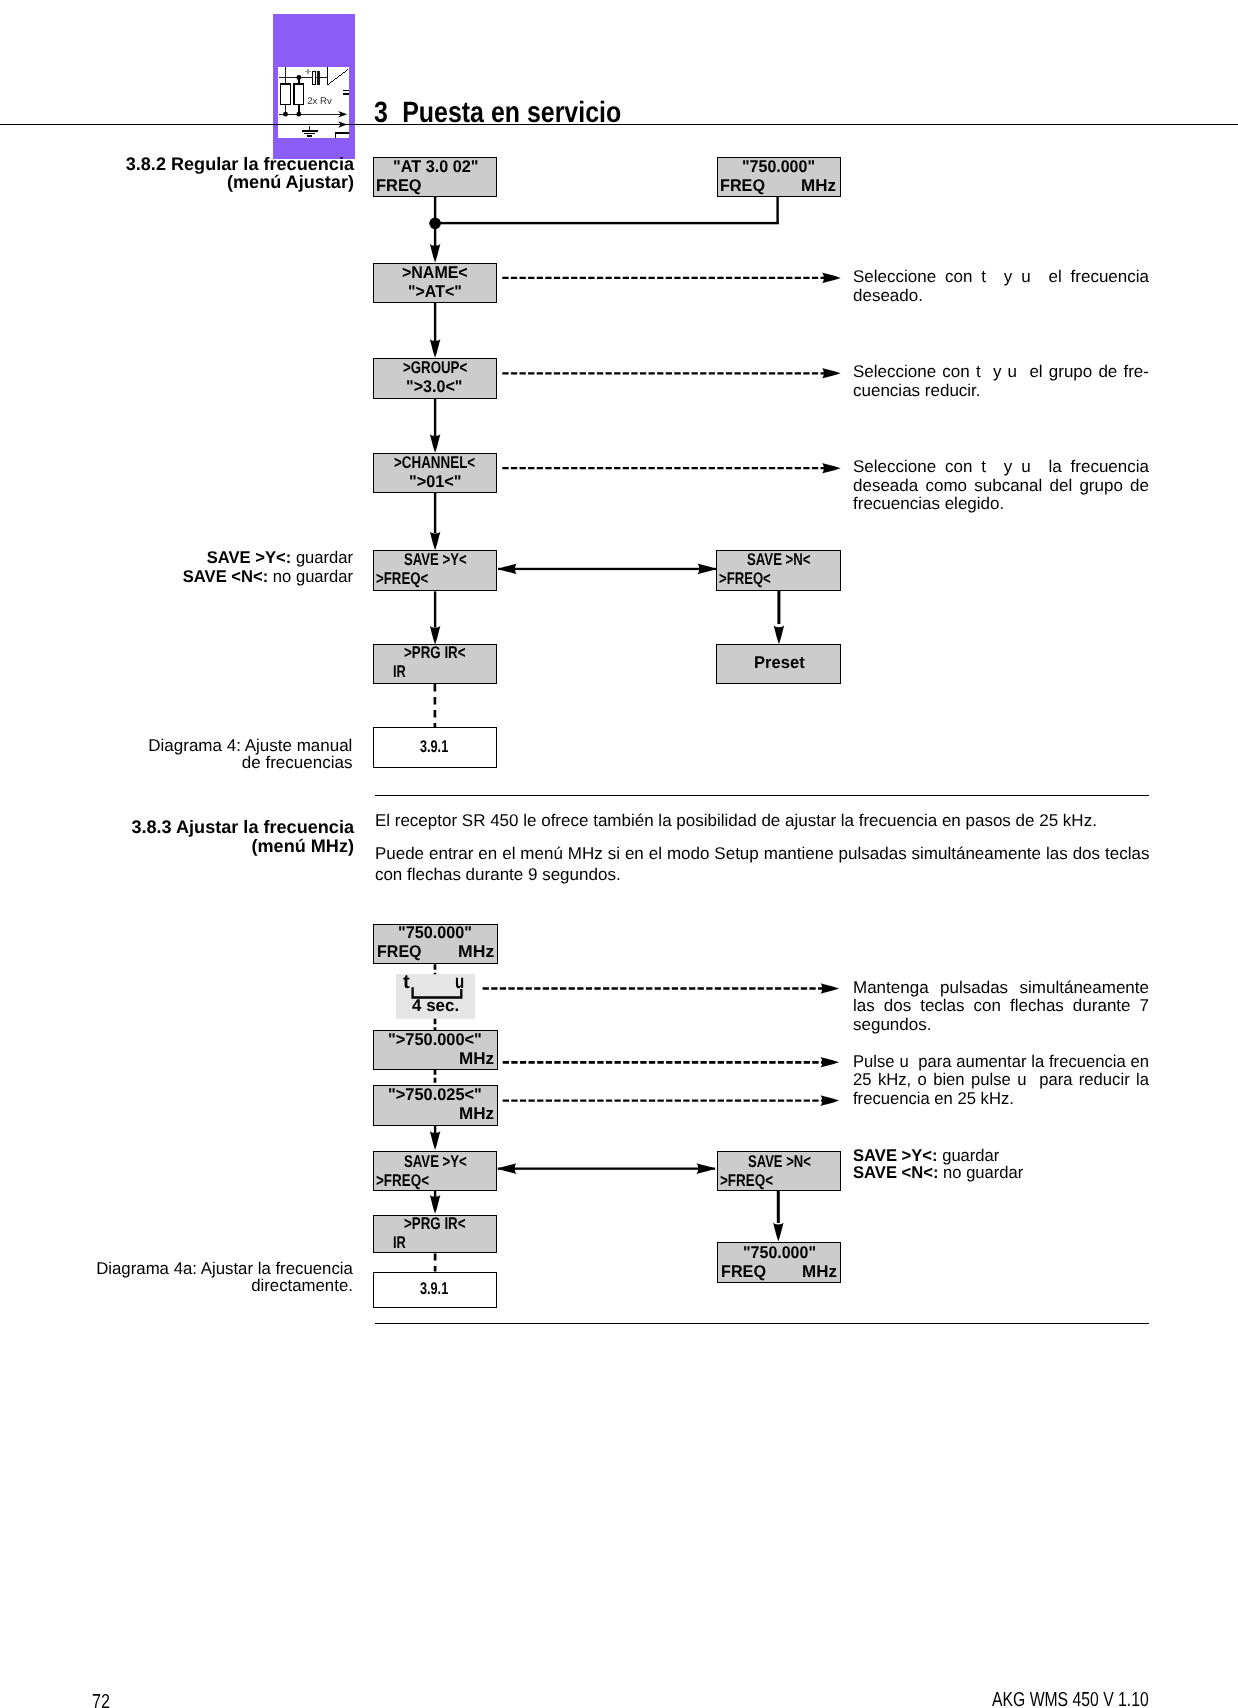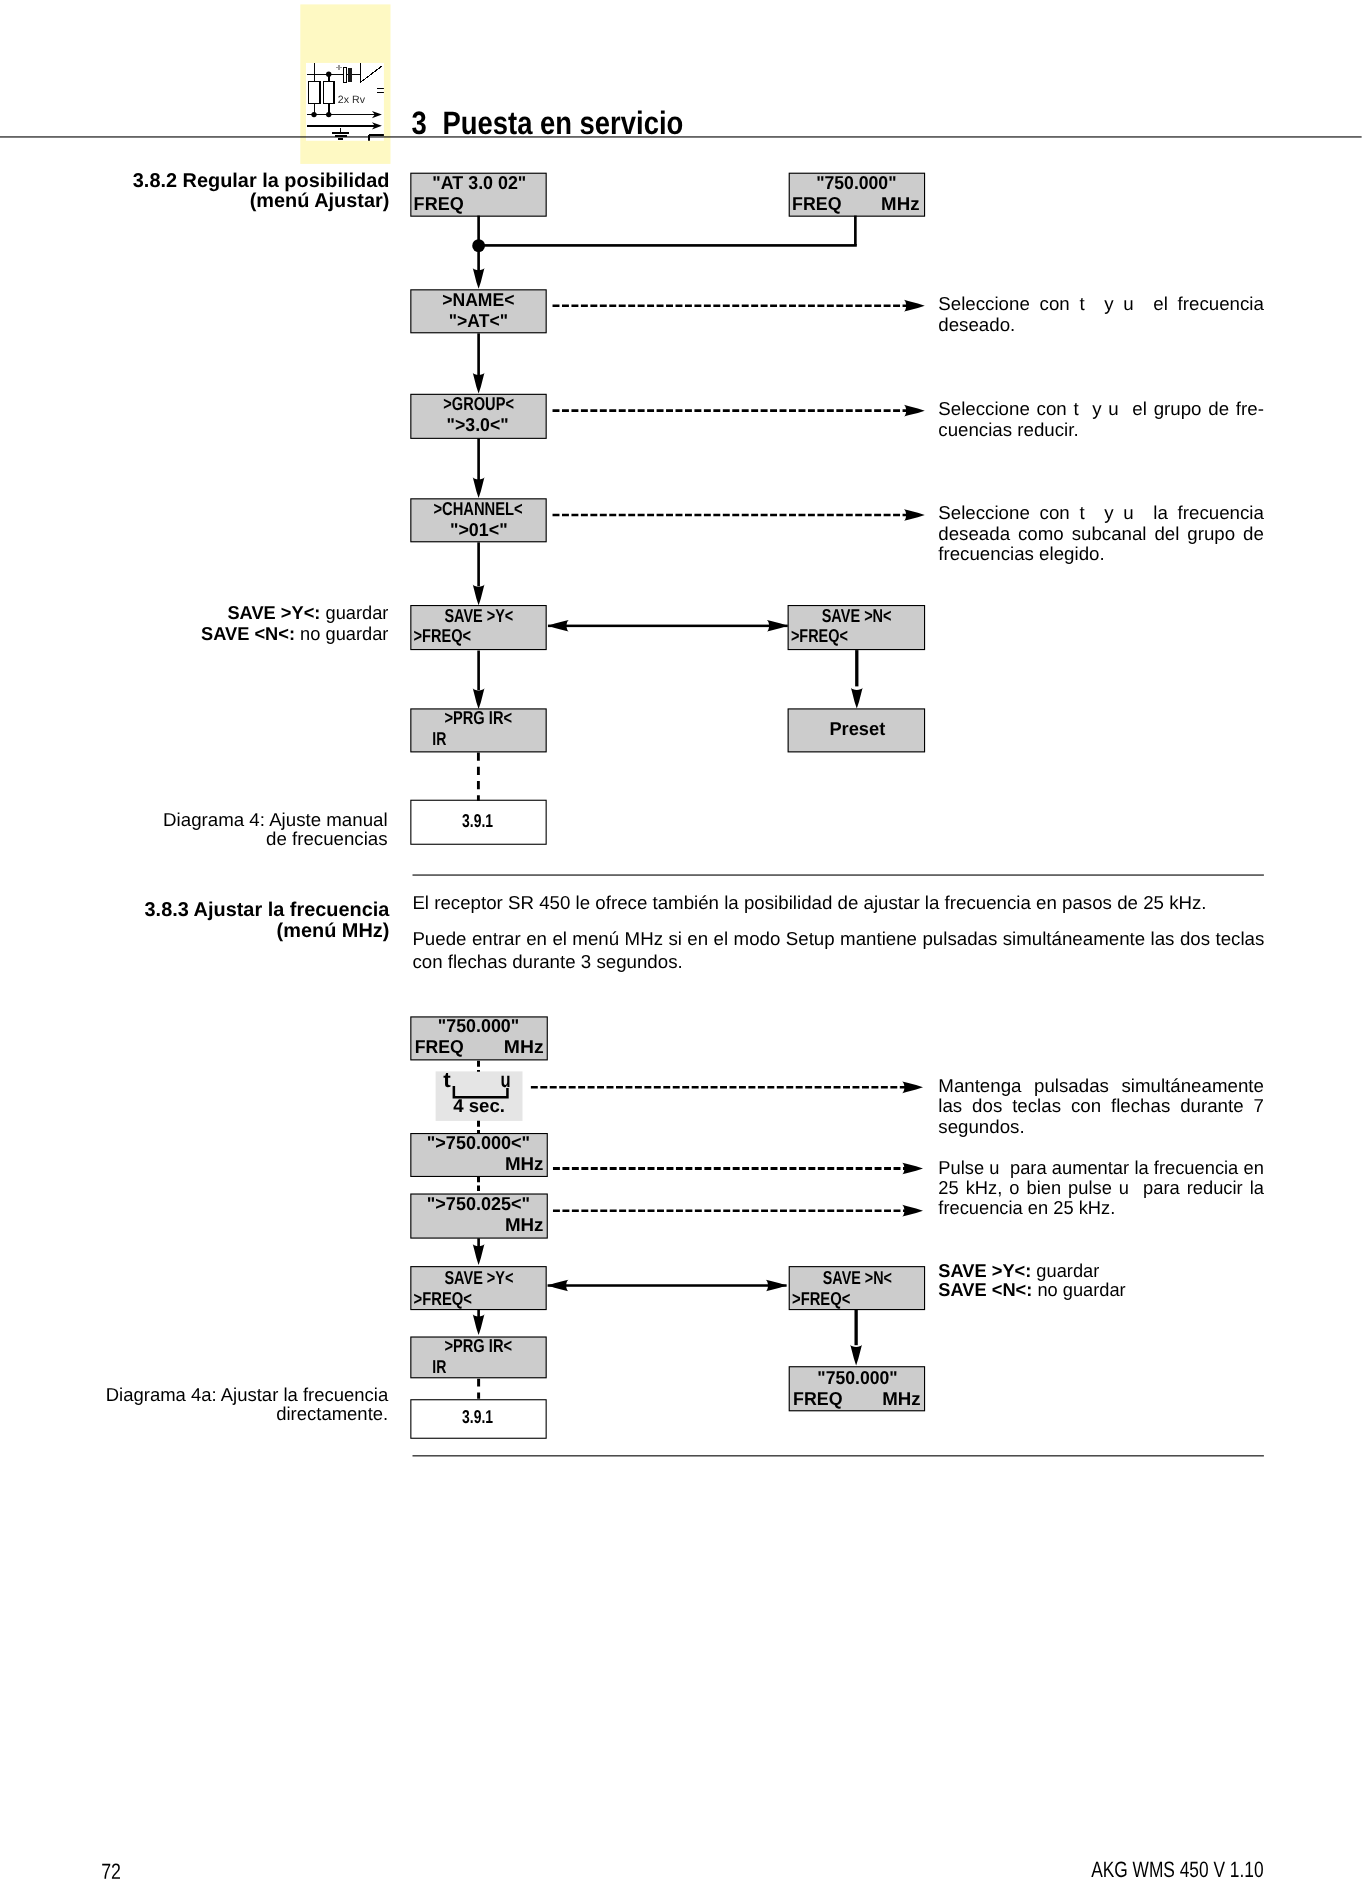--- a/index.html
+++ b/index.html
@@ -5,21 +5,21 @@
 <style>
   html,body{margin:0;padding:0;}
   body{width:1238px;height:1708px;background:#fff;
        font-family:"Liberation Sans",sans-serif;color:#000;
        -webkit-font-smoothing:antialiased;text-rendering:geometricPrecision;}
   svg text{-webkit-font-smoothing:antialiased;}
   .page{position:relative;width:1238px;height:1708px;overflow:hidden;}
   .abs{position:absolute;}
 
   
-  #logo{left:272.8px;top:4px;width:82.2px;height:144.6px;background:#fef9c3;}
+  #logo{left:272.8px;top:14px;width:82.2px;height:144.6px;background:#8b5cf6;}
   #logo svg{position:absolute;left:5px;top:52.6px;width:71.4px;height:71.3px;}
   #chapter{left:374.2px;top:97.8px;font-weight:bold;font-size:29.5px;line-height:1;
            letter-spacing:0px;white-space:nowrap;
            transform:scaleX(.845);transform-origin:left top;}
   #chapter .num{margin-right:17px;}
   #rule-top{left:0;top:123.5px;width:1238px;height:1.7px;background:#000;}
 
   
   .fbox{position:absolute;box-sizing:border-box;background:#cccccc;
         border:1.7px solid #000;font-weight:bold;font-size:17px;
@@ -175,21 +175,21 @@
       <use href="#aright" x="840.7" y="373.3"></use>
       <use href="#aright" x="840.7" y="468.2"></use>
     </g>
 
     <g stroke="#000" stroke-width="2.6" stroke-dasharray="7.5 5.5">
       <path d="M434.9 684 L434.9 728"></path>
     </g>
   </svg>
 
   <div class="secttl" style="left:100px;top:154.6px;width:254px;">
-    <div>3.8.2 Regular la posibilidad</div>
+    <div>3.8.2 Regular la frecuencia</div>
     <div>(menú Ajustar)</div>
   </div>
 
   <div class="fbox" style="left:373px;top:157px;width:124px;height:40px;"></div>
   <div class="fbox" style="left:717px;top:157px;width:124px;height:40px;"></div>
   <div class="fbox" style="left:373px;top:262.7px;width:123.5px;height:40.3px;"></div>
   <div class="fbox" style="left:373px;top:358px;width:123.5px;height:40.5px;"></div>
   <div class="fbox" style="left:373px;top:453px;width:123.5px;height:40px;"></div>
   <div class="fbox" style="left:373px;top:550.3px;width:123.5px;height:41.1px;"></div>
   <div class="fbox" style="left:716px;top:549.9px;width:124.7px;height:41px;"></div>
@@ -239,21 +239,21 @@
   <div class="anno" style="left:853px;top:268px;width:296px;">Seleccione con t  y u  el frecuencia deseado.</div>
   <div class="anno" style="left:853px;top:363px;width:296px;">Seleccione con t  y u  el grupo de fre­cuencias reducir.</div>
   <div class="anno" style="left:853px;top:458px;width:296px;">Seleccione con t  y u  la frecuencia deseada como subcanal del grupo de frecuencias elegido.</div>
 
   <div class="hr" style="left:374.9px;top:794.6px;width:774px;height:1.3px;"></div>
   <div class="secttl" style="left:100px;top:818px;width:254px;text-align:right;">
     <div>3.8.3 Ajustar la frecuencia</div>
     <div>(menú MHz)</div>
   </div>
   <div class="body-p" style="left:374.9px;top:810.7px;width:774.5px;">El receptor SR 450 le ofrece también la posibilidad de ajustar la frecuencia en pasos de 25 kHz.</div>
-  <div class="body-p" style="left:374.9px;top:844.3px;width:774.5px;">Puede entrar en el menú MHz si en el modo Setup mantiene pulsadas simultáneamente las dos teclas con flechas durante 3 segundos.</div>
+  <div class="body-p" style="left:374.9px;top:844.3px;width:774.5px;">Puede entrar en el menú MHz si en el modo Setup mantiene pulsadas simultáneamente las dos teclas con flechas durante 9 segundos.</div>
 
   <svg class="abs" id="conn4a" width="1238" height="500" style="left:0;top:900px;z-index:5;">
     <g fill="#000">
 
       <rect x="433.9" y="225.7" width="2.4" height="12"></rect>
       <use href="#adown" x="435.1" y="249.9"></use>
 
       <rect x="433.9" y="290.8" width="2.4" height="8"></rect>
       <use href="#adown" x="435.1" y="313.7"></use>
 

